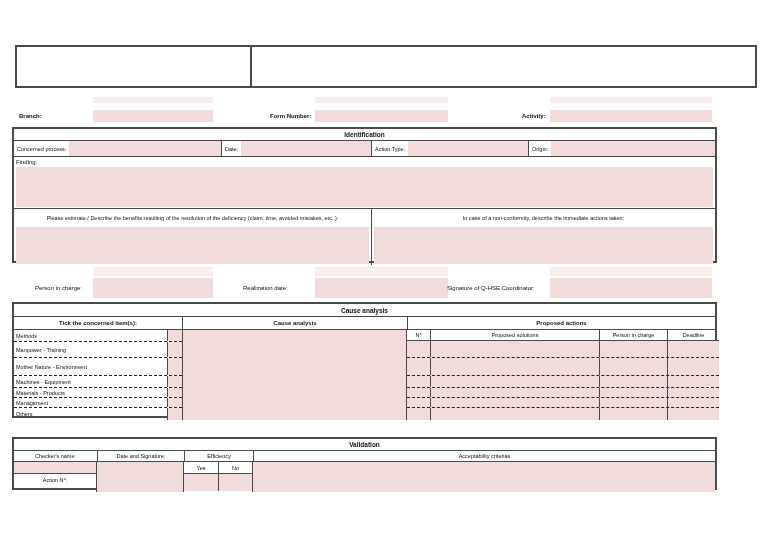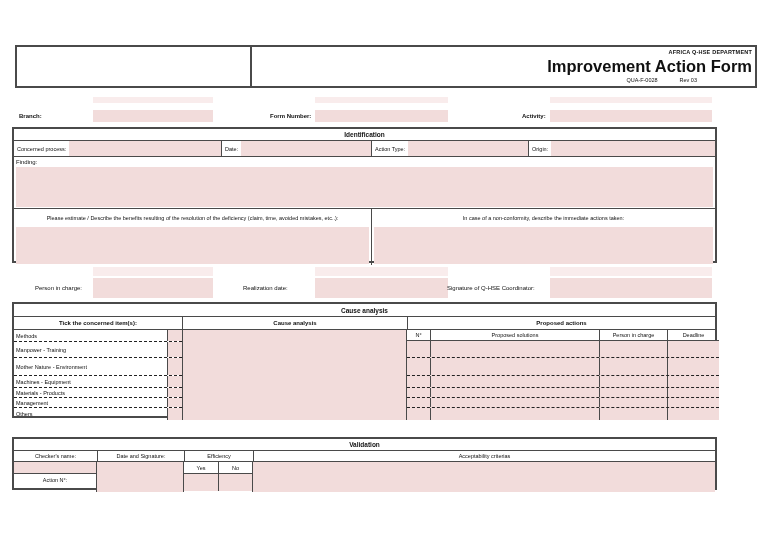--- a/index.html
+++ b/index.html
@@ -90,28 +90,20 @@
   .val-eff .boxes { display:flex; height:17px; }
   .val-eff .boxes > div { width:34.5px; background:#f2dcdb; }
   .val-eff .boxes > div + div { border-left:1px solid #4a4a4a; }
   .val-accept { position:absolute; left:239px; top:0; right:0; height:30px; background:#f2dcdb; }
 </style>
 </head>
 <body>
 
 <div class="abs header-box">
   <div class="header-logo"></div>
-  <div class="header-right">
-    <div class="dept">AFRICA Q-HSE DEPARTMENT</div>
-    <div class="form-title">Improvement Action Form</div>
-    <div class="code-row">
-      <span class="code">QUA-F-0028</span>
-      <span class="rev">Rev 03</span>
-    </div>
-  </div>
 </div>
 
 <div class="abs ghost" style="left:93px;top:97px;width:120px;height:6px;"></div>
 <div class="abs ghost" style="left:315px;top:97px;width:133px;height:6px;"></div>
 <div class="abs ghost" style="left:550px;top:97px;width:162px;height:6px;"></div>
 
 <div class="abs fld-label" style="left:19px;top:110px;">Branch:</div>
 <div class="abs pink" style="left:93px;top:110px;width:120px;height:12px;"></div>
 <div class="abs fld-label" style="left:270px;top:110px;">Form Number:</div>
 <div class="abs pink" style="left:315px;top:110px;width:133px;height:12px;"></div>

